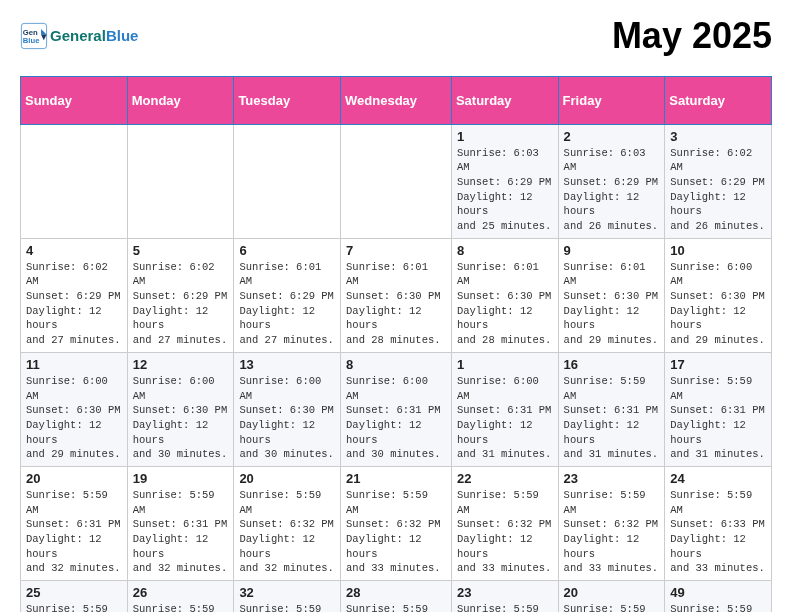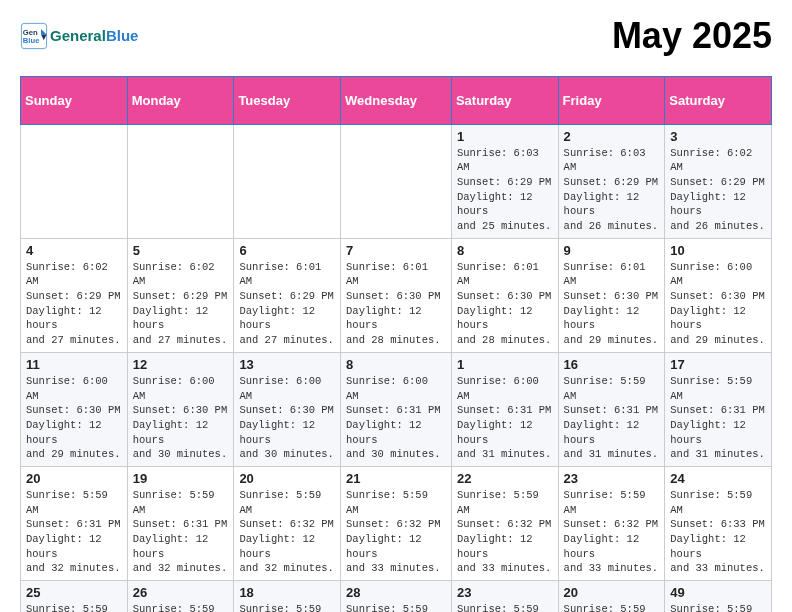--- a/index.html
+++ b/index.html
@@ -324,21 +324,21 @@
 and 34 minutes.</div>
           </td>
           <td>
             <span class="day-num">26</span>
             <div class="day-info" style="white-space: pre-line;">Sunrise: 5:59 AM
 Sunset: 6:33 PM
 Daylight: 12 hours
 and 34 minutes.</div>
           </td>
           <td>
-            <span class="day-num">18</span>
+            <span class="day-num">32</span>
             <div class="day-info" style="white-space: pre-line;">Sunrise: 5:59 AM
 Sunset: 6:33 PM
 Daylight: 12 hours
 and 34 minutes.</div>
           </td>
           <td>
             <span class="day-num">28</span>
             <div class="day-info" style="white-space: pre-line;">Sunrise: 5:59 AM
 Sunset: 6:34 PM
 Daylight: 12 hours

